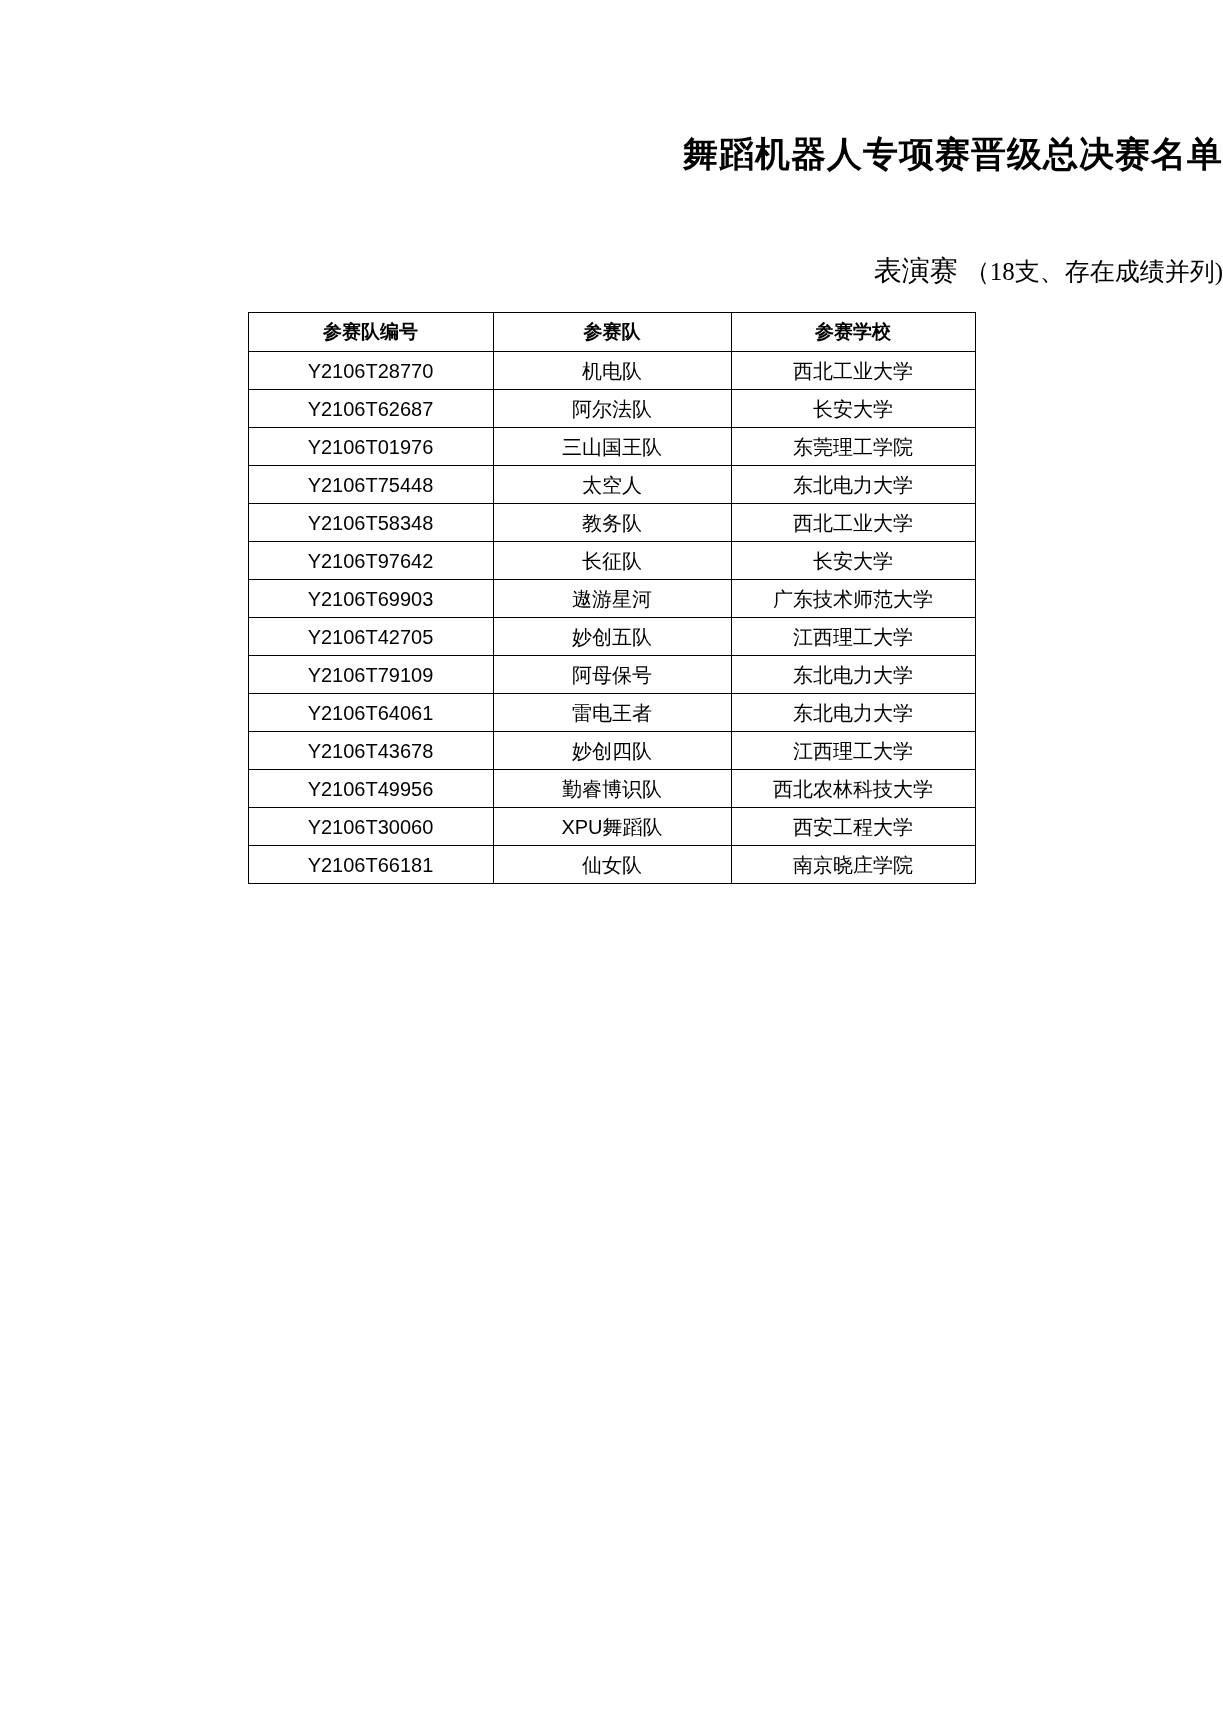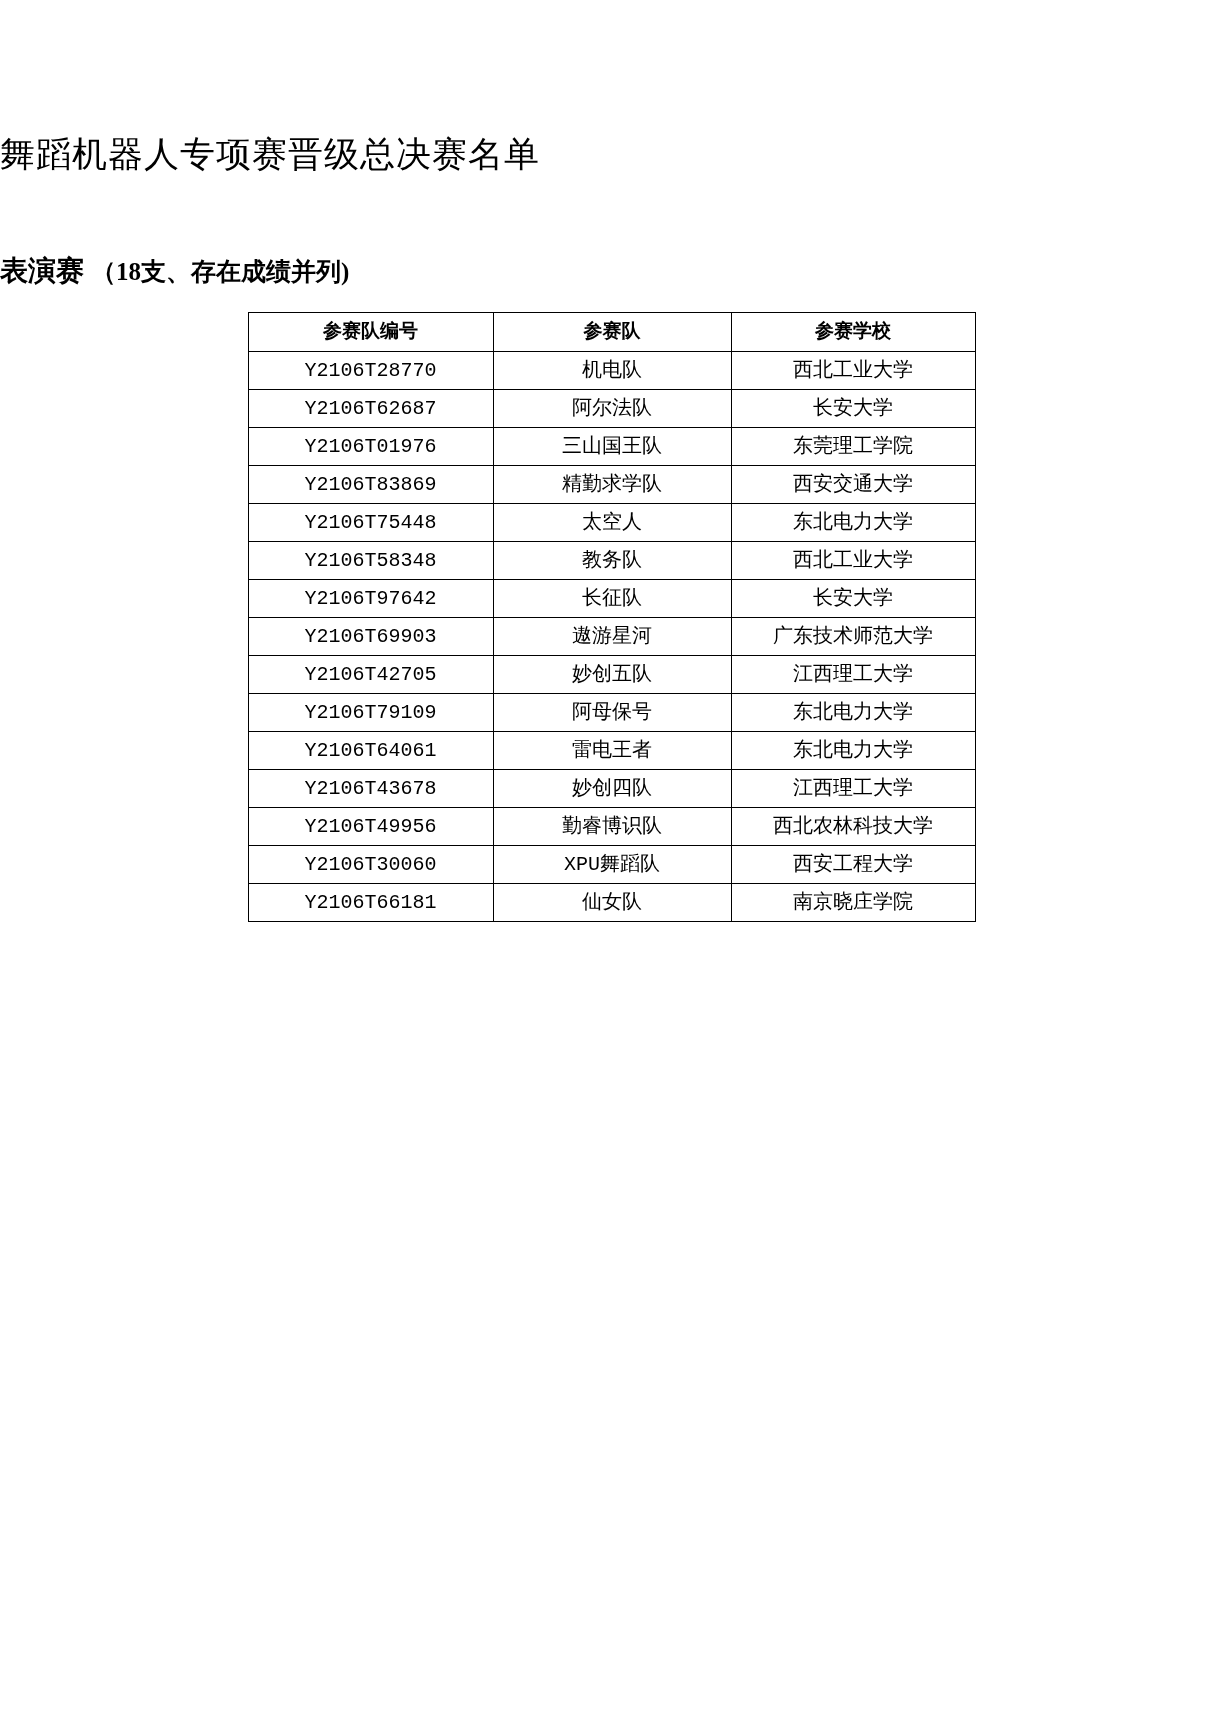--- a/index.html
+++ b/index.html
@@ -16,53 +16,53 @@
     overflow: hidden;
   }
   .page {
     width: 1223px;
     height: 1730px;
     box-sizing: border-box;
     padding: 0;
     position: relative;
   }
   .doc-title {
-    text-align: left;
+    text-align: right;
     font-size: 35px;
-    font-weight: normal;
+    font-weight: bold;
     letter-spacing: 1px;
     margin-top: 132px;
     line-height: 1.3;
     font-family: "Liberation Serif", "DejaVu Serif", serif;
   }
   .section-title {
-    text-align: left;
+    text-align: right;
     font-size: 28px;
-    font-weight: bold;
+    font-weight: normal;
     margin-top: 75px;
     line-height: 1.3;
   }
   .section-title .count {
     font-size: 25px;
   }
   table.roster {
     border-collapse: collapse;
     margin: 22px auto 0 auto;
     width: 727px;
     table-layout: fixed;
   }
   table.roster td, table.roster th {
     border: 1px solid #000000;
     text-align: center;
     font-size: 20px;
     font-weight: normal;
     height: 35px;
     padding: 1px 2px;
     line-height: 1.1;
-    font-family: Liberation Mono, monospace;
+    font-family: Liberation Sans, sans-serif;
   }
   table.roster thead th {
     font-weight: bold;
     height: 36px;
     font-size: 19px;
   }
   col.c0 { width: 245px; }
   col.c1 { width: 238px; }
   col.c2 { width: 244px; }
 </style>
@@ -99,25 +99,20 @@
       </tr>
       <tr>
         <td>Y2106T62687</td>
         <td>阿尔法队</td>
         <td>长安大学</td>
       </tr>
       <tr>
         <td>Y2106T01976</td>
         <td>三山国王队</td>
         <td>东莞理工学院</td>
-      </tr>
-      <tr>
-        <td>Y2106T83869</td>
-        <td>精勤求学队</td>
-        <td>西安交通大学</td>
       </tr>
       <tr>
         <td>Y2106T75448</td>
         <td>太空人</td>
         <td>东北电力大学</td>
       </tr>
       <tr>
         <td>Y2106T58348</td>
         <td>教务队</td>
         <td>西北工业大学</td>

